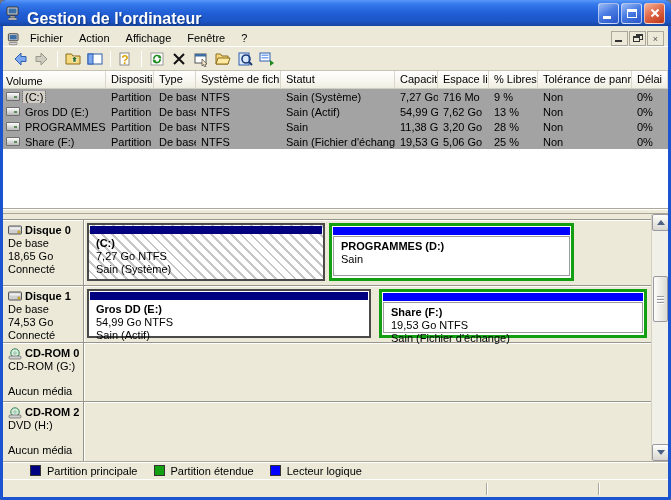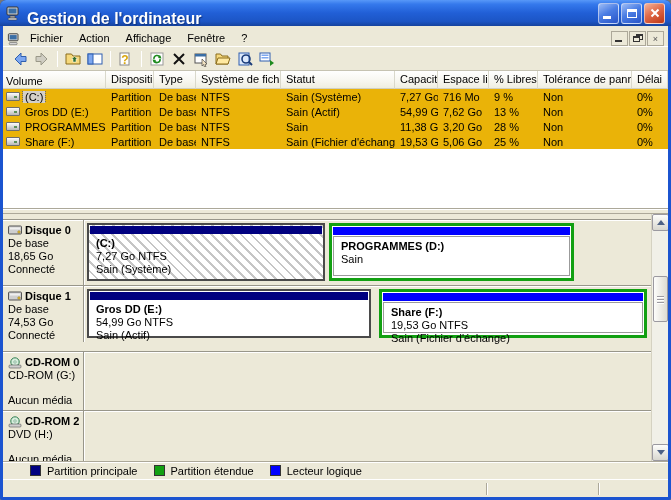--- a/index.html
+++ b/index.html
@@ -33,42 +33,42 @@
   .mdi-rest1{position:absolute;left:3px;top:4px;width:7px;height:6px;border:1px solid #333;border-top:2px solid #333;background:#ECE9D8;}
   .mdi-rest2{position:absolute;left:6px;top:2px;width:7px;height:6px;border:1px solid #333;border-top:2px solid #333;}
 
   
   .toolbar{height:24px;flex:0 0 24px;background:#ECE9D8;display:flex;align-items:center;
     padding:0 6px;border-bottom:1px solid #c6c3b2;}
   .tool{width:22px;height:20px;display:flex;align-items:center;justify-content:center;border:1px solid transparent;}
   .tool-sep{width:1px;height:16px;background:#ACA899;border-right:1px solid #fff;margin:0 4px;}
 
   
-  .listview{flex:0 0 138px;background:#eab308;border-bottom:1px solid #aca899;overflow:hidden;display:flex;flex-direction:column;}
+  .listview{flex:0 0 138px;background:#a3a3a3;border-bottom:1px solid #aca899;overflow:hidden;display:flex;flex-direction:column;}
   .lv-header{display:flex;height:18px;flex:0 0 18px;}
   .hcell{background:linear-gradient(180deg,#ffffff 0%,#f7f6ef 60%,#efeee1 100%);
     border-right:1px solid #d9d8cb;border-bottom:1px solid #d0cfc2;
     padding:2px 0 0 5px;white-space:nowrap;overflow:hidden;}
   .lv-row{display:flex;height:15px;align-items:center;}
   .cell{padding-left:5px;white-space:nowrap;overflow:hidden;}
   .c0{width:103px;display:flex;align-items:center;padding-left:3px;}
   .c1{width:48px;} .c2{width:42px;} .c3{width:85px;} .c4{width:114px;}
   .c5{width:43px;} .c6{width:51px;} .c7{width:49px;} .c8{width:94px;} .c9{flex:1;}
   .vol-label{padding:0 2px;}
   .vol-label.selected{background:#d4d0c8;outline:1px dotted #6a6a6a;}
   .lv-rest{flex:1;background:#fff;}
 
   
   .splitter{flex:0 0 5px;background:#ECE9D8;border-top:1px solid #fff;border-bottom:1px solid #aca899;}
 
   
   .diskview{flex:1;background:#ECE9D8;position:relative;overflow:hidden;}
   .disk-rows{position:absolute;left:0;top:5px;right:17px;bottom:0;display:flex;flex-direction:column;}
   .disk-row{display:flex;border-top:1px solid #98968a;box-shadow:inset 0 1px 0 #fff;}
-  .dr0{flex:0 0 66px;} .dr1{flex:0 0 57px;} .dr2{flex:0 0 59px;margin-top:9px;} .dr3{flex:1;}
+  .dr0{flex:0 0 66px;} .dr1{flex:0 0 57px;} .dr2{flex:0 0 59px;} .dr3{flex:1;}
   .disk-label{width:81px;flex:0 0 81px;padding:4px 2px 0 5px;border-right:1px solid #98968a;
     box-shadow:1px 0 0 #fff;line-height:13px;}
   .disk-name{font-weight:bold;display:flex;align-items:center;gap:2px;}
   .disk-line{white-space:nowrap;}
   .disk-spacer{height:12px;}
   .part-area{flex:1;position:relative;}
 
   .part-box{position:absolute;top:3px;bottom:4px;background:#fff;border:2px solid #4a4a4a;cursor:default;}
   .part-bar{height:8px;margin:1px 1px 0 1px;}
   .bar-primary{background:#000080;}

